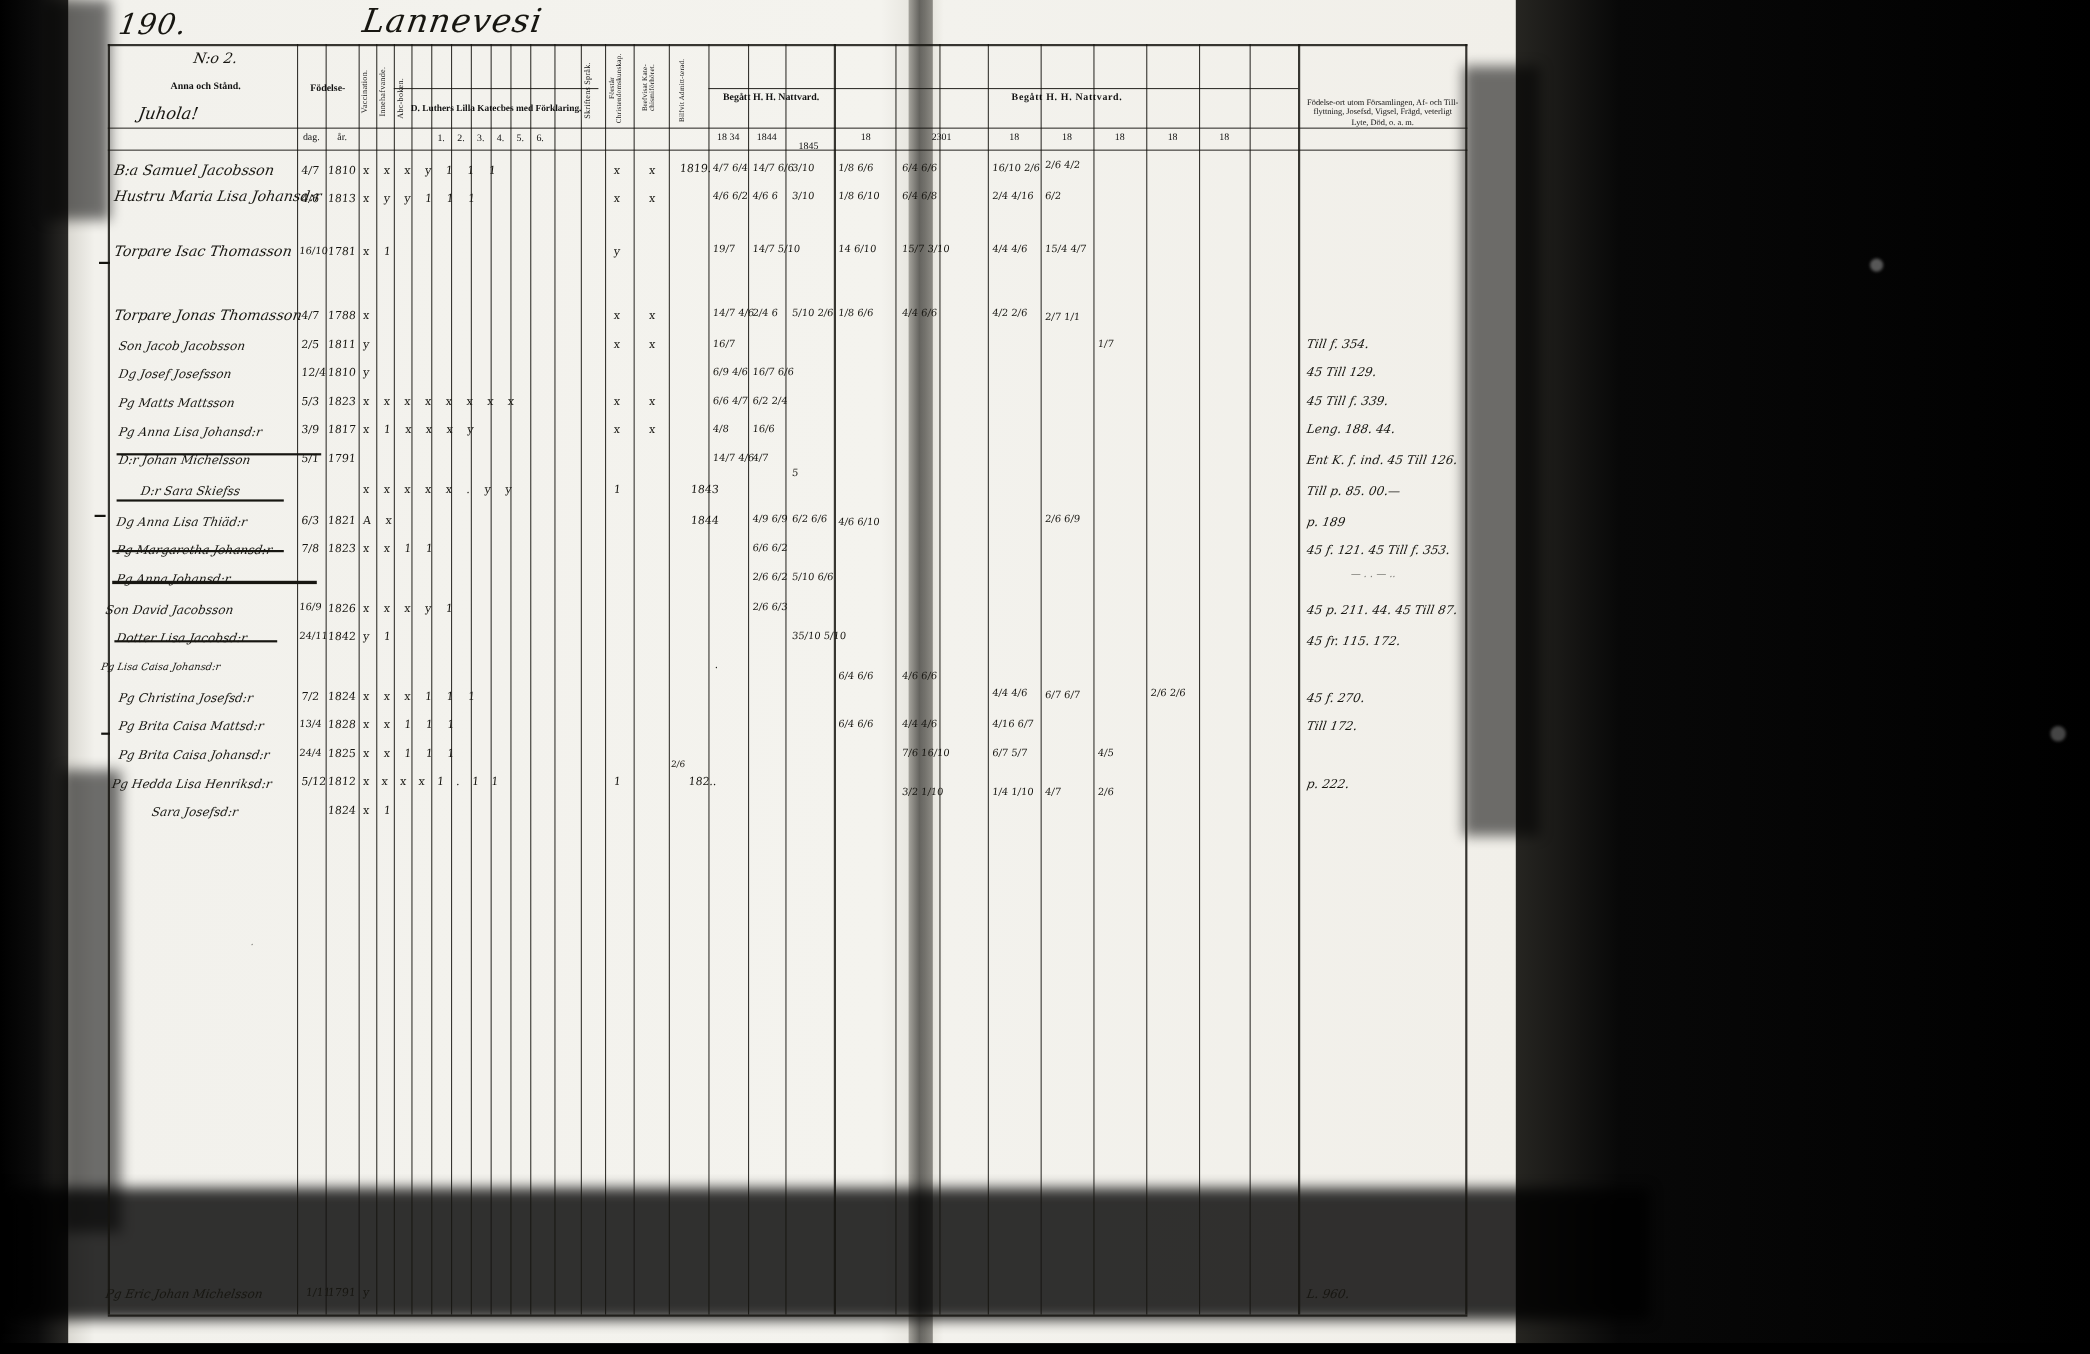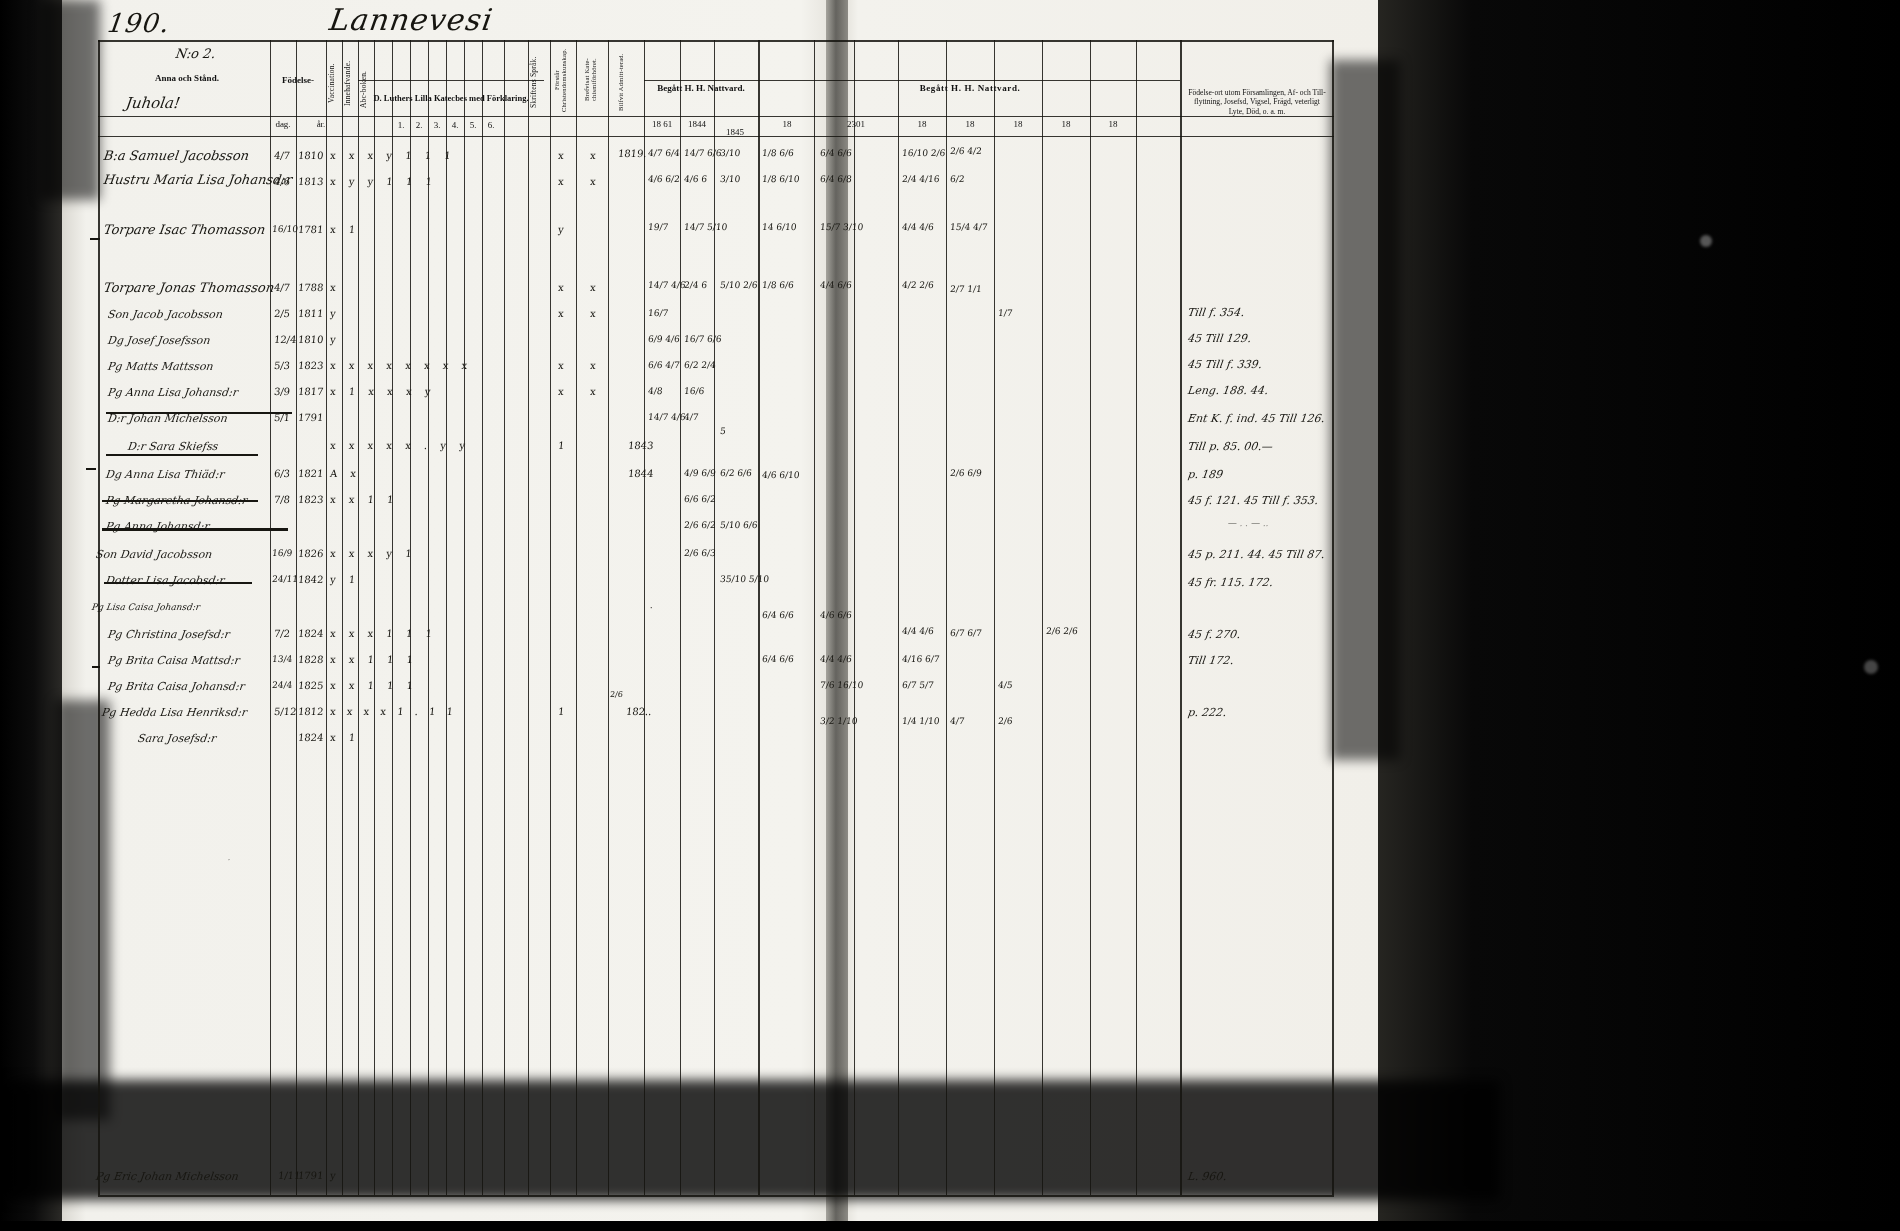--- a/index.html
+++ b/index.html
@@ -122,41 +122,41 @@
     <div class="hline" style="left:260px;top:40px;width:186px;"></div>
     <div class="hline" style="left:546px;top:40px;width:114px;"></div>
     <div class="hline" style="left:660px;top:40px;width:422px;"></div>
 
     <div class="hand md" style="left:78px;top:6px;">N:o 2.</div>
     <div class="hdr b" style="left:14px;top:34px;width:150px;">Anna och Stånd.</div>
     <div class="hand sm" style="left:28px;top:54px;font-size:15px;">Juhola!</div>
 
     <div class="hdr b" style="left:172px;top:36px;width:56px;">Födelse-</div>
     <div class="hdr" style="left:172px;top:80px;width:26px;">dag.</div>
-    <div class="hdr" style="left:208px;top:80px;width:30px;">år.</div>
+    <div class="hdr" style="left:198px;top:80px;width:30px;">år.</div>
 
     <div class="hdr vert" style="left:230px;top:12px;height:62px;">Vaccination.</div>
     <div class="hdr vert" style="left:246px;top:12px;height:62px;">Innehafvande.</div>
     <div class="hdr vert" style="left:262px;top:24px;height:50px;">Abc-boken.</div>
 
     <div class="hdr b" style="left:262px;top:42px;width:182px;font-size:8.5px;margin-top:12px;">D. Luthers Lilla Katecbes med Förklaring.</div>
     <div class="colnum" style="left:294px;top:80px;width:18px;">1.</div>
     <div class="colnum" style="left:312px;top:80px;width:18px;">2.</div>
     <div class="colnum" style="left:330px;top:80px;width:18px;">3.</div>
     <div class="colnum" style="left:348px;top:80px;width:18px;">4.</div>
     <div class="colnum" style="left:366px;top:80px;width:18px;">5.</div>
     <div class="colnum" style="left:384px;top:80px;width:18px;">6.</div>
 
     <div class="hdr vert" style="left:432px;top:10px;height:64px;">Skriftens Språk.</div>
     <div class="hdr vert" style="left:456px;top:6px;height:68px;font-size:6.5px;">Förstår Christendomskunskap.</div>
     <div class="hdr vert" style="left:486px;top:6px;height:68px;font-size:6.5px;">Brefvisat Kate-chismiförhöret.</div>
     <div class="hdr vert" style="left:520px;top:10px;height:64px;font-size:6.5px;">Bilfvit Admitt-terad.</div>
 
     <div class="hdr b" style="left:546px;top:44px;width:114px;">Begått H. H. Nattvard.</div>
-    <div class="hdr" style="left:546px;top:80px;width:36px;">18 61</div>
+    <div class="hdr" style="left:546px;top:80px;width:36px;">18 34</div>
     <div class="hdr" style="left:582px;top:80px;width:34px;">1844</div>
     <div class="hdr" style="left:616px;top:88px;width:42px;">1845</div>
 
     <div class="hdr b" style="left:662px;top:44px;width:420px;letter-spacing:.6px;">Begått  H.  H.  Nattvard.</div>
     <div class="hdr" style="left:662px;top:80px;width:54px;">18</div>
     <div class="hdr" style="left:716px;top:80px;width:84px;">2301</div>
     <div class="hdr" style="left:800px;top:80px;width:48px;">18</div>
     <div class="hdr" style="left:848px;top:80px;width:48px;">18</div>
     <div class="hdr" style="left:896px;top:80px;width:48px;">18</div>
     <div class="hdr" style="left:944px;top:80px;width:48px;">18</div>

